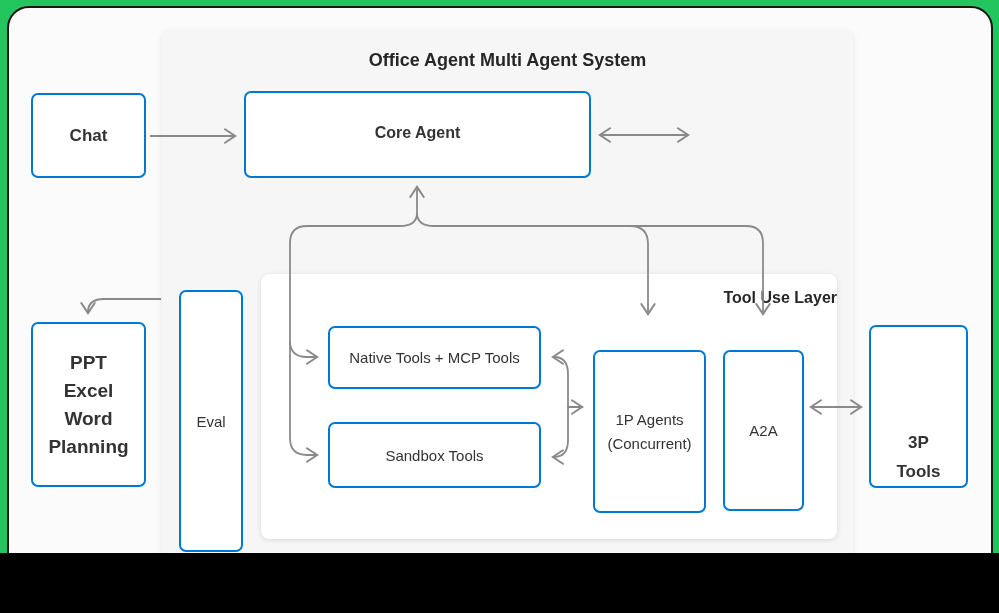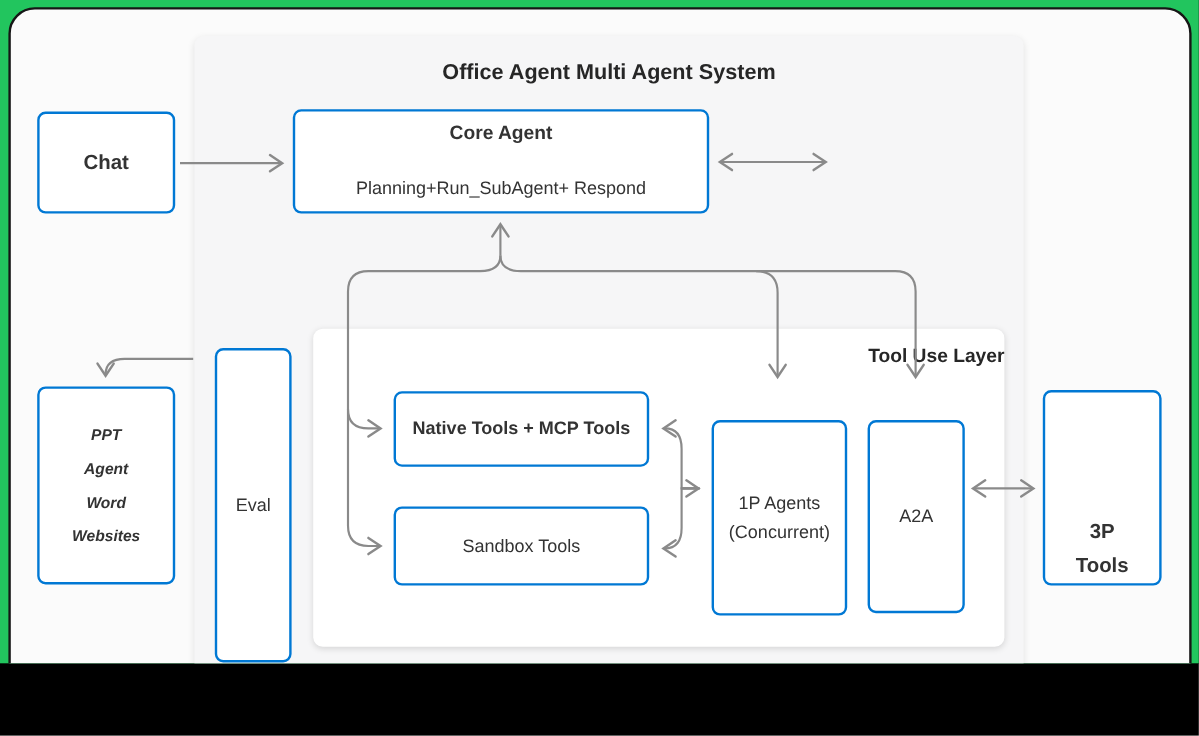--- a/index.html
+++ b/index.html
@@ -33,23 +33,23 @@
     position:absolute;background:#ffffff;border:2px solid #0078d4;border-radius:7px;
     display:flex;flex-direction:column;align-items:center;justify-content:center;
     color:#333333;text-align:center;box-sizing:border-box;
   }
   .bold{font-weight:bold;}
   #node-chat{left:31px;top:93px;width:115px;height:85px;font-size:17px;text-align:right;}
   #node-core{left:244px;top:91px;width:347px;height:87px;gap:24px;}
   #node-core .t1{font-size:16px;font-weight:bold;margin-bottom:4px;}
   #node-core .t2{font-size:15px;}
   #node-memory{left:697px;top:93px;width:140px;height:84px;font-size:17px;}
-  #node-ppt{left:31px;top:322px;width:115px;height:165px;font-size:13px;line-height:28px;font-style:italic;}
+  #node-ppt{left:31px;top:322px;width:115px;height:165px;font-size:19px;line-height:28px;}
   #node-eval{left:179px;top:275px;width:64px;height:262px;font-size:15px;margin-top:15px;}
-  #node-native{left:328px;top:326px;width:213px;height:63px;font-size:15px;font-weight:bold;}
+  #node-native{left:328px;top:326px;width:213px;height:63px;font-size:15px;}
   #node-sandbox{left:328px;top:422px;width:213px;height:66px;font-size:15px;text-align:right;}
   #node-onep{left:593px;top:326px;width:113px;height:163px;font-size:15px;line-height:24px;margin-top:24px;}
   #node-a2a{left:723px;top:326px;width:81px;height:161px;font-size:15px;margin-top:24px;}
   #node-threep{left:869px;top:325px;width:99px;height:163px;font-size:17px;line-height:29px;justify-content:flex-end;}
   #arrows{position:absolute;left:0;top:0;pointer-events:none;}
   .line{fill:none;stroke:#8a8a8a;stroke-width:1.8px;}
 </style>
 </head>
 <body>
 
@@ -93,29 +93,28 @@
 
     <path class="line" d="M 161 299 H 104 Q 88 299 88 312" marker-end="url(#ah)"></path>
   </svg>
 
   <div class="node bold" id="node-chat">
     <span>Chat</span>
   </div>
 
   <div class="node" id="node-core">
     <div class="t1">Core Agent</div>
-    <div class="t2">Planning+Run_SubAgent+ Respond</div>
   </div>
 
 
   <div class="node bold" id="node-ppt">
     <div>PPT</div>
-    <div>Agent</div>
+    <div>Excel</div>
     <div>Word</div>
-    <div>Websites</div>
+    <div>Planning</div>
   </div>
 
   <div class="node" id="node-eval">
     <span>Eval</span>
   </div>
 
   <div class="node" id="node-native">
     <span>Native Tools + MCP Tools</span>
   </div>
 

